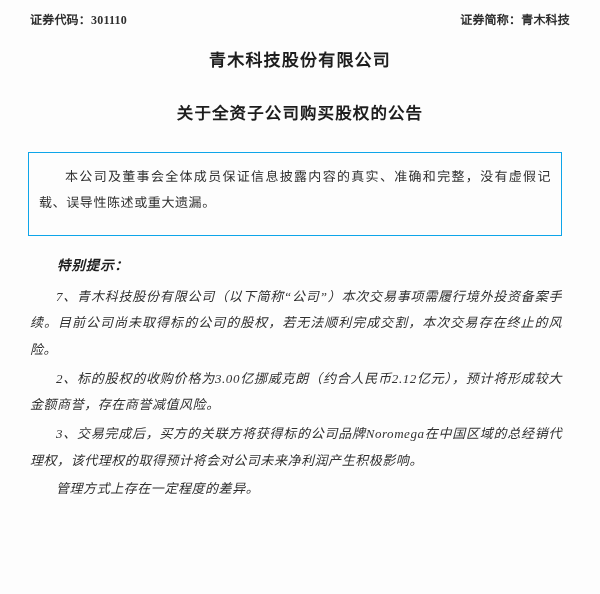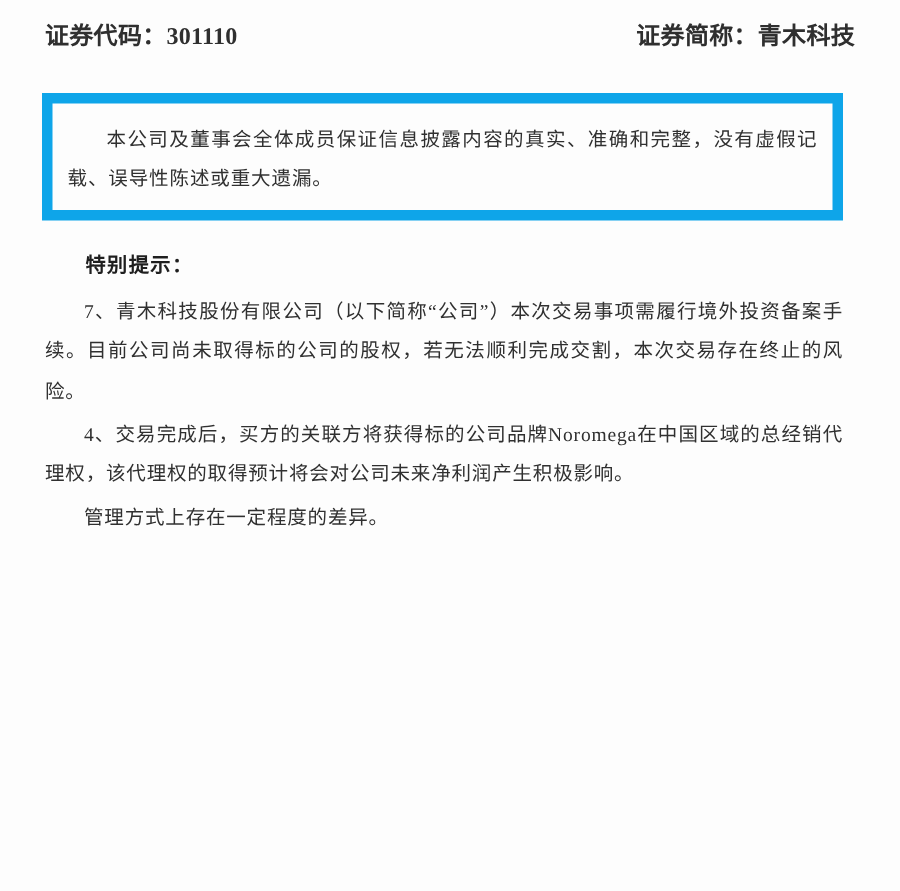--- a/index.html
+++ b/index.html
@@ -24,21 +24,21 @@
     box-sizing: border-box;
     padding: 0;
   }
 
   
   .doc-header {
     display: flex;
     justify-content: space-between;
     align-items: baseline;
     padding: 10px 30px 0 30px;
-    font-size: 16px;
+    font-size: 12px;
     letter-spacing: 0.2px;
     color: #2f2f2f;
     font-weight: 600;
   }
   .doc-header .hdr-cell {
     white-space: nowrap;
   }
   .doc-header .hdr-cell.center {
     margin-left: 26px;
   }
@@ -58,42 +58,43 @@
     font-size: 16.5px;
     font-weight: 700;
     letter-spacing: 1.1px;
     color: #1d1d1d;
     margin-top: 29px;
   }
 
   
   .disclaimer {
     margin: 28px 38px 0 28px;
-    border: 7px solid #0ea5e9;
+    border: 1px solid #0ea5e9;
     box-sizing: border-box;
-    padding: 11px 10px 8px 10px;
+    padding: 11px 10px 19px 10px;
     font-size: 13px;
     line-height: 2.0;
     letter-spacing: 0.6px;
     color: #303030;
     text-align: justify;
     text-justify: inter-ideograph;
   }
   .disclaimer p {
     margin: 0;
     text-indent: 2em;
   }
 
   
   .body-block {
     margin: 16px 38px 0 30px;
     font-size: 13px;
     line-height: 2.05;
     letter-spacing: 0.55px;
     color: #303030;
+    font-style: italic;
   }
   .tips-heading {
     font-weight: 700;
     text-indent: 2em;
     margin: 0 0 4px 0;
     font-size: 13.5px;
     letter-spacing: 0.9px;
     color: #1f1f1f;
   }
   .para {
@@ -109,27 +110,32 @@
 </head>
 <body>
 
 <div class="page">
 
   <div class="doc-header">
     <span class="hdr-cell">证券代码：301110</span>
     <span class="hdr-cell center">证券简称：青木科技</span>
   </div>
 
+  <div class="title-block">
+    <div class="title-main">青木科技股份有限公司</div>
+    <div class="title-sub">关于全资子公司购买股权的公告</div>
+  </div>
 
   <div class="disclaimer">
     <p>本公司及董事会全体成员保证信息披露内容的真实、准确和完整，没有虚假记载、误导性陈述或重大遗漏。</p>
   </div>
 
   <div class="body-block">
     <p class="tips-heading">特别提示：</p>
 
     <p class="para">7、青木科技股份有限公司（以下简称“公司”）本次交易事项需履行境外投资备案手续。目前公司尚未取得标的公司的股权，若无法顺利完成交割，本次交易存在终止的风险。</p>
-    <p class="para">4、交易完成后，买方的关联方将获得标的公司品牌Noromega在中国区域的总经销代理权，该代理权的取得预计将会对公司未来净利润产生积极影响。</p>
+    <p class="para">2、标的股权的收购价格为3.00亿挪威克朗（约合人民币2.12亿元），预计将形成较大金额商誉，存在商誉减值风险。</p>
+    <p class="para">3、交易完成后，买方的关联方将获得标的公司品牌Noromega在中国区域的总经销代理权，该代理权的取得预计将会对公司未来净利润产生积极影响。</p>
 
     <p class="para closing">管理方式上存在一定程度的差异。</p>
   </div>
 
 </div>
 
 </body></html>

